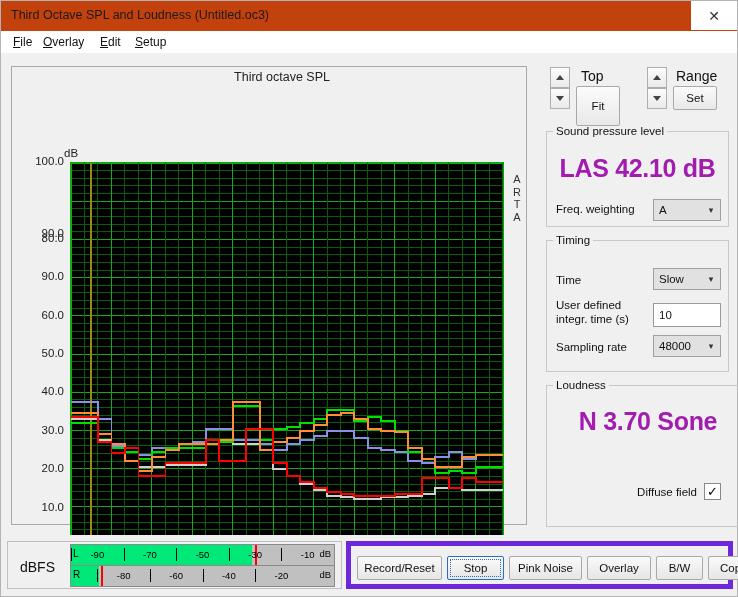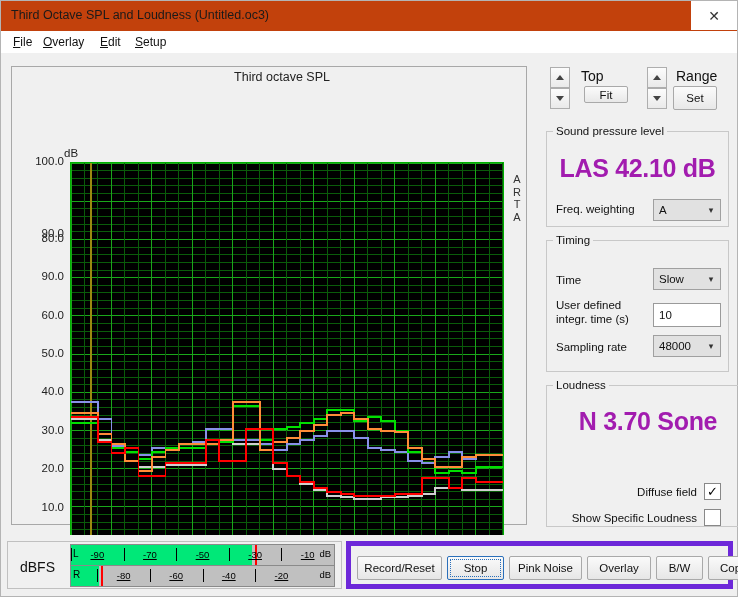--- a/index.html
+++ b/index.html
@@ -143,21 +143,21 @@
   .meter {
     position:absolute; left:62px; top:2px; width:265px; height:43px;
     background:#c0c0c0; border:1px solid #8a8a8a;
   }
   .meterrow { position:absolute; left:0; width:100%; height:20px; }
   .meterrow.top { top:0; }
   .meterrow.bot { top:21px; }
   .meterfill { position:absolute; left:0; top:0; height:100%; background:#00e878; }
   .meterpeak { position:absolute; top:0; width:2px; height:100%; background:#ff0000; }
   .chlabel { position:absolute; left:2px; top:3px; font-size:10px; color:#000; z-index:3; }
-  .mtick { position:absolute; top:4px; font-size:9.5px; color:#000; z-index:3; transform:translateX(-50%);text-decoration:underline; }
+  .mtick { position:absolute; top:4px; font-size:9.5px; color:#000; z-index:3; transform:translateX(-50%); }
   .mbar { position:absolute; top:3px; width:1px; height:13px; background:#000; z-index:3; }
   .munit { position:absolute; right:3px; top:3px; font-size:9.5px; color:#000; z-index:3; }
   .sepline { position:absolute; left:0; top:20px; width:100%; height:1px; background:#8a8a8a; }
 
   .btnrow { position:absolute; left:345px; top:6px; width:387px; height:48px; border:5px solid #6d28d9; }
   .bbtn {
     position:absolute; top:10px; height:24px;
     background:linear-gradient(#fafafa,#e6e6e6);
     border:1px solid #a9a9a9; border-radius:2px;
     font-size:11.5px; color:#111;
@@ -333,21 +333,21 @@
     <div class="spingroup" style="left:13px; top:13px; width:80px; height:44px;">
       <div class="spinner" style="left:0; top:1px;">
         <div class="spinbtn up">
             <i class="arrowup"></i>
           </div>
         <div class="spinbtn dn">
             <i class="arrowdn"></i>
           </div>
       </div>
       <div class="grouplabel" style="left:31px; top:2px;">Top</div>
-      <div class="pbtn" style="left:34px; top:20px; width:44px; height:17px;">Fit</div>
+      <div class="pbtn" style="left:26px; top:20px; width:44px; height:40px;">Fit</div>
     </div>
 
     <div class="spingroup" style="left:110px; top:13px; width:85px; height:44px;">
       <div class="spinner" style="left:0; top:1px;">
         <div class="spinbtn up">
             <i class="arrowup"></i>
           </div>
         <div class="spinbtn dn">
             <i class="arrowdn"></i>
           </div>
@@ -390,24 +390,20 @@
       </div>
     </fieldset>
 
     <fieldset class="grp" style="left:9px; top:326px; width:204px; height:148px;">
       <legend>Loudness</legend>
       <div class="bigval" style="top:16px;">N 3.70 Sone</div>
 
       <div class="cbrow" style="left:0; top:92px; width:174px;">
         <span class="cblabel">Diffuse field</span>
         <span class="cbox checked"></span>
-      </div>
-      <div class="cbrow" style="left:0; top:118px; width:174px;">
-        <span class="cblabel">Show Specific Loudness</span>
-        <span class="cbox"></span>
       </div>
     </fieldset>
   </div>
 
   <div class="bottombar">
 
     <div class="meterwrap">
       <div class="dbfslabel">dBFS</div>
       <div class="meter" id="meter">
         <div class="sepline"></div>

